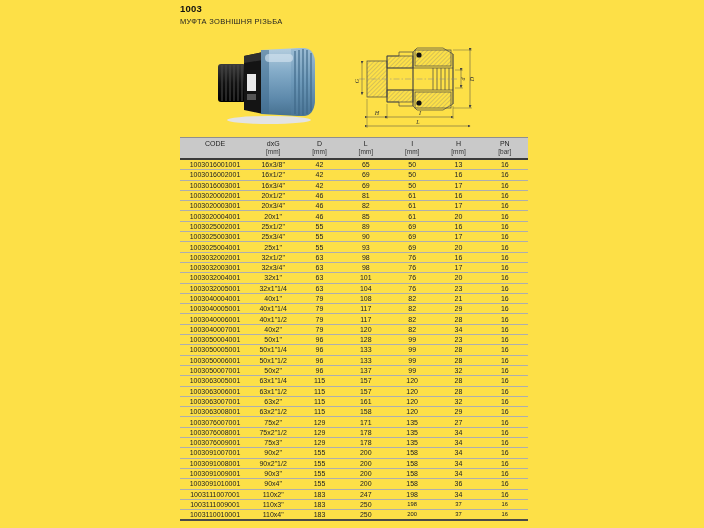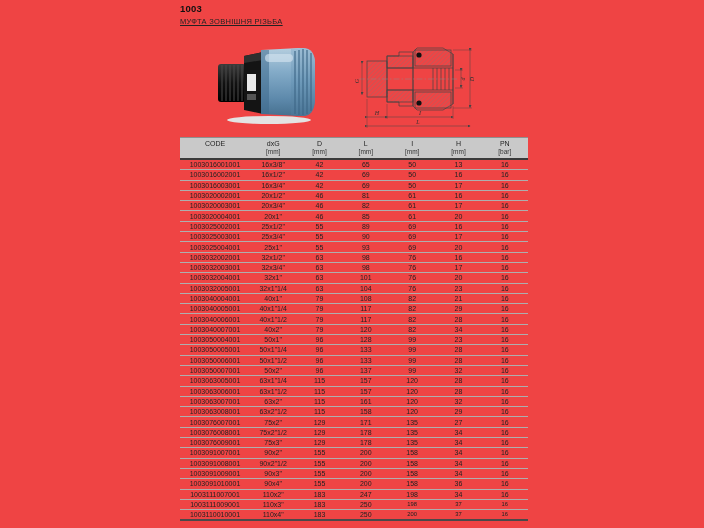--- a/index.html
+++ b/index.html
@@ -4,30 +4,30 @@
 <style>
   html,body{margin:0;padding:0;}
   body{
     width:704px;height:528px;
     background:#ffffff;
     font-family:"Liberation Sans", sans-serif;
     color:#1a1a1a;
     position:relative;
     overflow:hidden;
   }
-  .page{position:absolute;inset:0;background:#ef4444;}
+  .page{position:absolute;inset:0;background:#fde047;}
 
   
   .product-code{
     position:absolute;left:180px;top:3px;
     font-size:9.5px;font-weight:bold;letter-spacing:.2px;color:#111;
   }
   .page-title{
     position:absolute;left:180px;top:17px;
-    font-size:7.5px;color:#222;letter-spacing:.3px;text-decoration:underline;
+    font-size:7.5px;color:#222;letter-spacing:.3px;
   }
 
   
   .photo-wrap{position:absolute;left:203px;top:36px;width:128px;height:92px;}
   .diagram-wrap{position:absolute;left:355px;top:29px;width:128px;height:104px;}
   svg{display:block;}
 
   
   .spec-table{
     position:absolute;left:180px;top:137px;width:348px;

